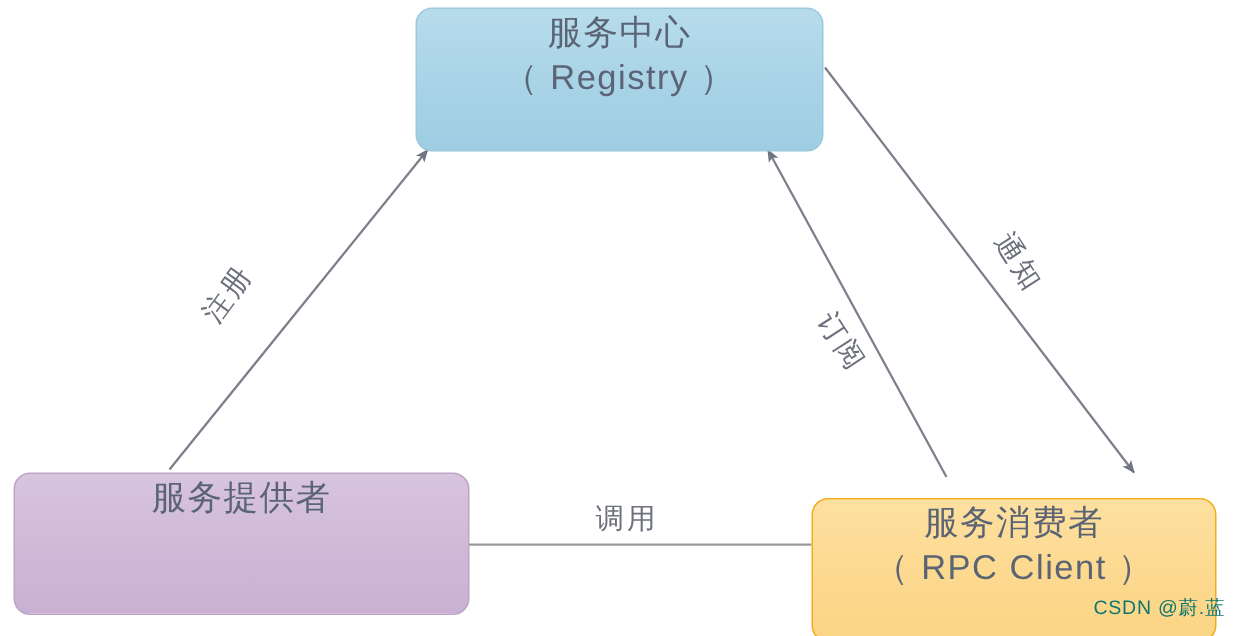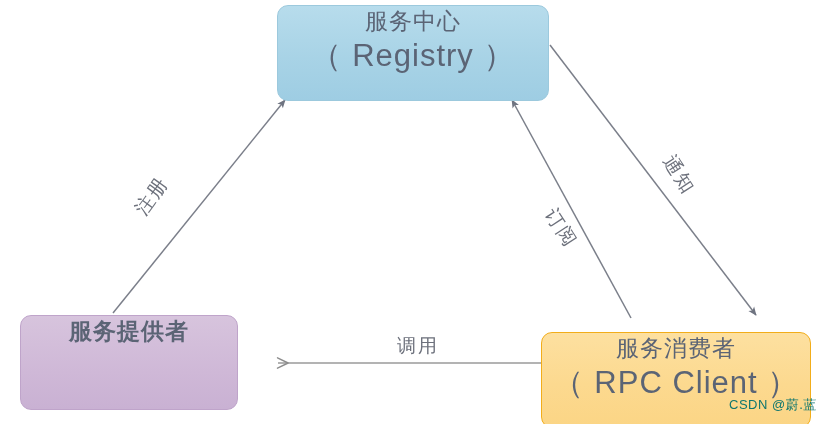--- a/index.html
+++ b/index.html
@@ -32,39 +32,38 @@
     text-align: center;
     color: #5b6475;
     line-height: 1.32;
     white-space: nowrap;
   }
   .node .line1 {
     font-size: 23px;
     letter-spacing: 1px;
   }
   .node .line2 {
-    font-size: 31px;
+    font-size: 23px;
     letter-spacing: 1px;
   }
   #node-registry {
     left: 277px;
     top: 5px;
     width: 272px;
     height: 96px;
     background: linear-gradient(180deg, #b7dcec 0%, #a8d3e6 55%, #9ecde3 100%);
     border: 1px solid #9cc9dd;
   }
   #node-server {
-    left: 20px;
+    left: 9px;
     top: 315px;
-    width: 218px;
+    width: 304px;
     height: 95px;
     background: linear-gradient(180deg, #d7c4dd 0%, #cfb8d7 60%, #c9b1d3 100%);
     border: 1px solid #bfa4ca;
-    font-weight: bold;
   }
   #node-client {
     left: 541px;
     top: 318px;
     width: 270px;
     height: 96px;
     background: linear-gradient(180deg, #fde0a0 0%, #fcd98f 55%, #fbd585 100%);
     border: 1.5px solid #f2ad1a;
     margin-top: 14px;
   }

